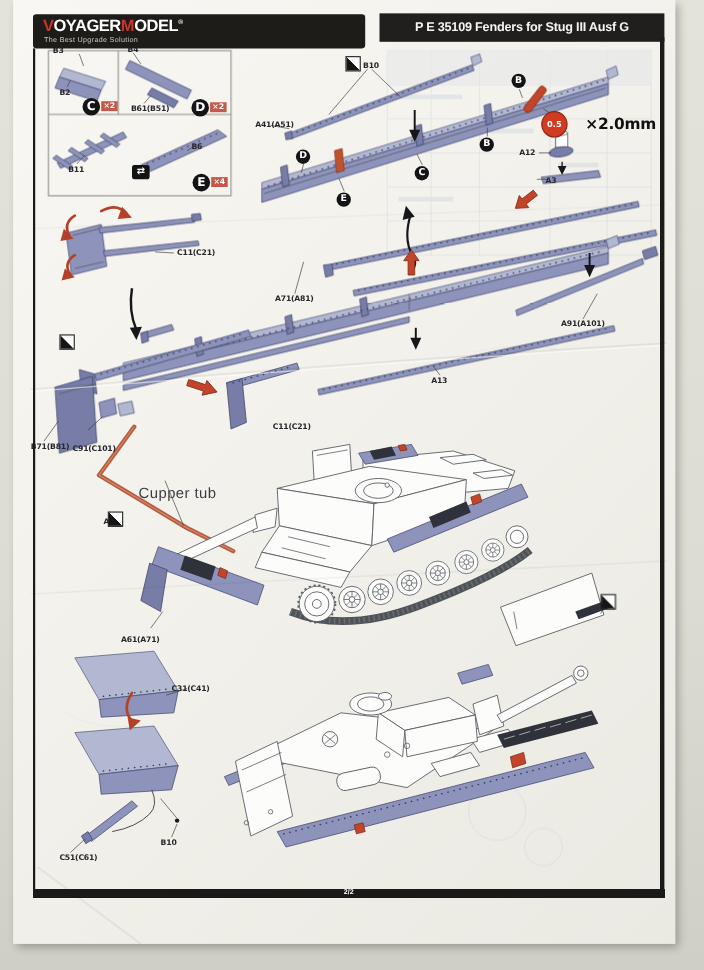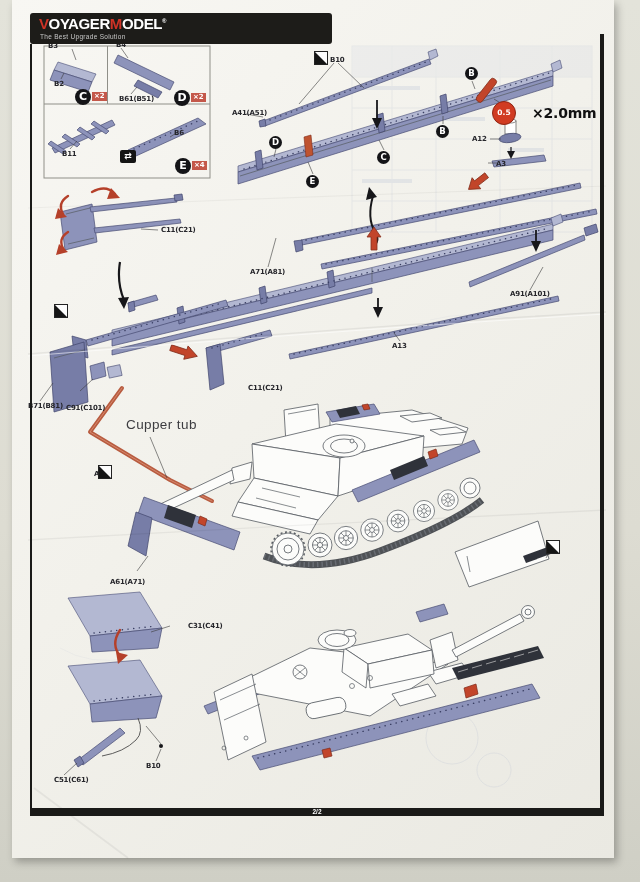--- a/index.html
+++ b/index.html
@@ -16,21 +16,21 @@
   .logoline sup{font-size:6px;}
   .tagline{position:absolute;left:10px;top:20px;font-size:6.5px;color:#c9c9c9;letter-spacing:.3px;}
   .titlebar{position:absolute;left:345px;top:12px;width:259px;height:26px;background:#201f1d;z-index:50;
             color:#f4f4f2;font-weight:bold;font-size:11.5px;line-height:26px;text-align:center;letter-spacing:-.2px;}
   .vlineL{position:absolute;left:30px;top:44px;width:2px;height:772px;background:#1a1a18;z-index:50;}
   .vlineR{position:absolute;left:600px;top:34px;width:4px;height:782px;background:#1a1a18;z-index:50;}
   .botbar{position:absolute;left:30px;top:808px;width:574px;height:8px;background:#1a1a18;z-index:50;
           color:#fff;font-size:6.5px;font-weight:bold;line-height:8px;text-align:center;}
   .lbl{position:absolute;font-family:"DejaVu Sans",sans-serif;font-weight:bold;font-size:7px;
        color:#26262b;letter-spacing:-.2px;white-space:nowrap;z-index:40;}
-  .lbl.big{font-size:13.5px;font-weight:normal;color:#3c3c40;letter-spacing:.4px;font-family:"Liberation Sans",sans-serif;}
+  .lbl.big{font-size:13.5px;font-weight:normal;color:#3c3c40;letter-spacing:.4px;font-family:"Liberation Sans",sans-serif;margin-top:24px;}
   .lbl.mm{font-size:14px;color:#111;}
   .co{position:absolute;width:13px;height:13px;border-radius:50%;background:#141417;color:#fff;
       font:bold 8.5px/13px "DejaVu Sans",sans-serif;text-align:center;z-index:40;}
   .co.big{width:16px;height:16px;font:bold 11px/16px "DejaVu Sans",sans-serif;}
   .badge{position:absolute;background:#c4584a;color:#fff;font:bold 7px/9px "DejaVu Sans",sans-serif;
          height:9px;padding:0 2px;z-index:40;}
   .bend{position:absolute;width:12px;height:12px;border:1px solid #222;z-index:40;
         background:linear-gradient(45deg,#151515 49%,#fdfdfd 51%);}
   .xfer{position:absolute;width:16px;height:13px;background:#141414;color:#fff;border-radius:2px;
         font:bold 9px/13px "DejaVu Sans",sans-serif;text-align:center;z-index:40;}
@@ -336,20 +336,21 @@
       <path d="M34,788 L128,858" stroke="#000" opacity="0.05" stroke-width="2"></path>
     </g>
   </svg>
 
   <div class="logobar">
     <div class="logoline">
       <span class="r">V</span><span>OYAGER</span><span class="r">M</span><span>ODEL</span><sup>®</sup>
     </div>
     <div class="tagline">The Best Upgrade Solution</div>
   </div>
+  <div class="titlebar">P E 35109  Fenders for Stug III Ausf G</div>
   <div class="vlineL"></div>
   <div class="vlineR"></div>
   <div class="botbar"><span>2/2</span></div>
 
   <div class="lbl" style="left:48px;top:42px">B3</div>
   <div class="lbl" style="left:54px;top:80px">B2</div>
   <div class="lbl" style="left:116px;top:41px">B4</div>
   <div class="lbl" style="left:119px;top:95px">B61(B51)</div>
   <div class="lbl" style="left:62px;top:150px">B11</div>
   <div class="lbl" style="left:174px;top:129px">B6</div>
@@ -384,16 +385,16 @@
   <div class="lbl" style="left:28px;top:402px">B71(B81)</div>
   <div class="lbl" style="left:66px;top:404px">C91(C101)</div>
   <div class="lbl big" style="left:126px;top:417px">Cupper tub</div>
   <div class="lbl" style="left:94px;top:470px">A11</div>
   <div class="bend" style="left:98px;top:465px"></div>
   <div class="lbl" style="left:248px;top:384px">C11(C21)</div>
 
   <div class="lbl" style="left:110px;top:578px">A61(A71)</div>
   <div class="bend" style="left:546px;top:540px"></div>
 
-  <div class="lbl" style="left:188px;top:622px">C31(C41)</div>
+  <div class="lbl" style="left:156px;top:622px">C31(C41)</div>
   <div class="lbl" style="left:54px;top:776px">C51(C61)</div>
   <div class="lbl" style="left:146px;top:762px">B10</div>
 </div>
 
 </body></html>

